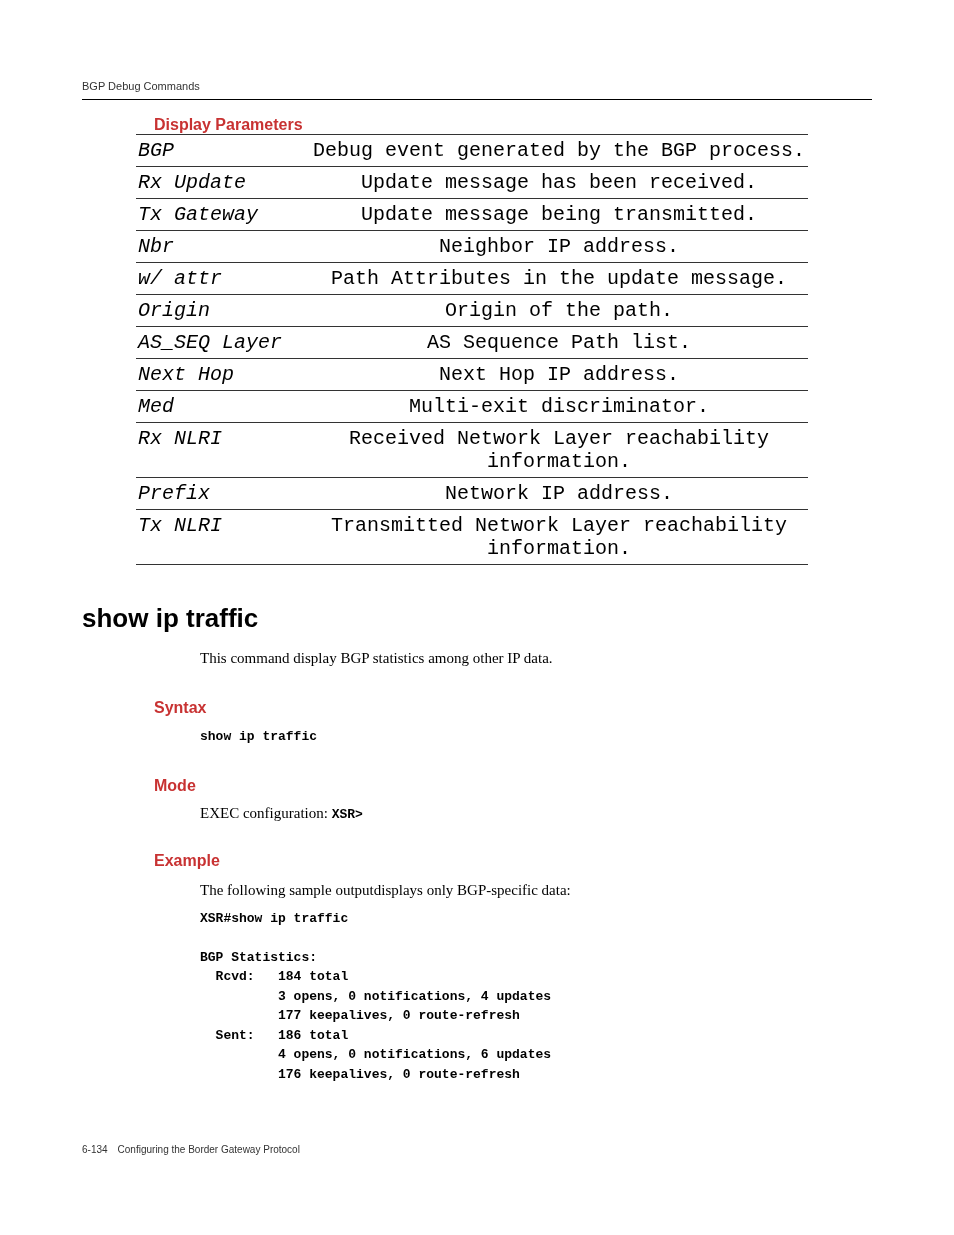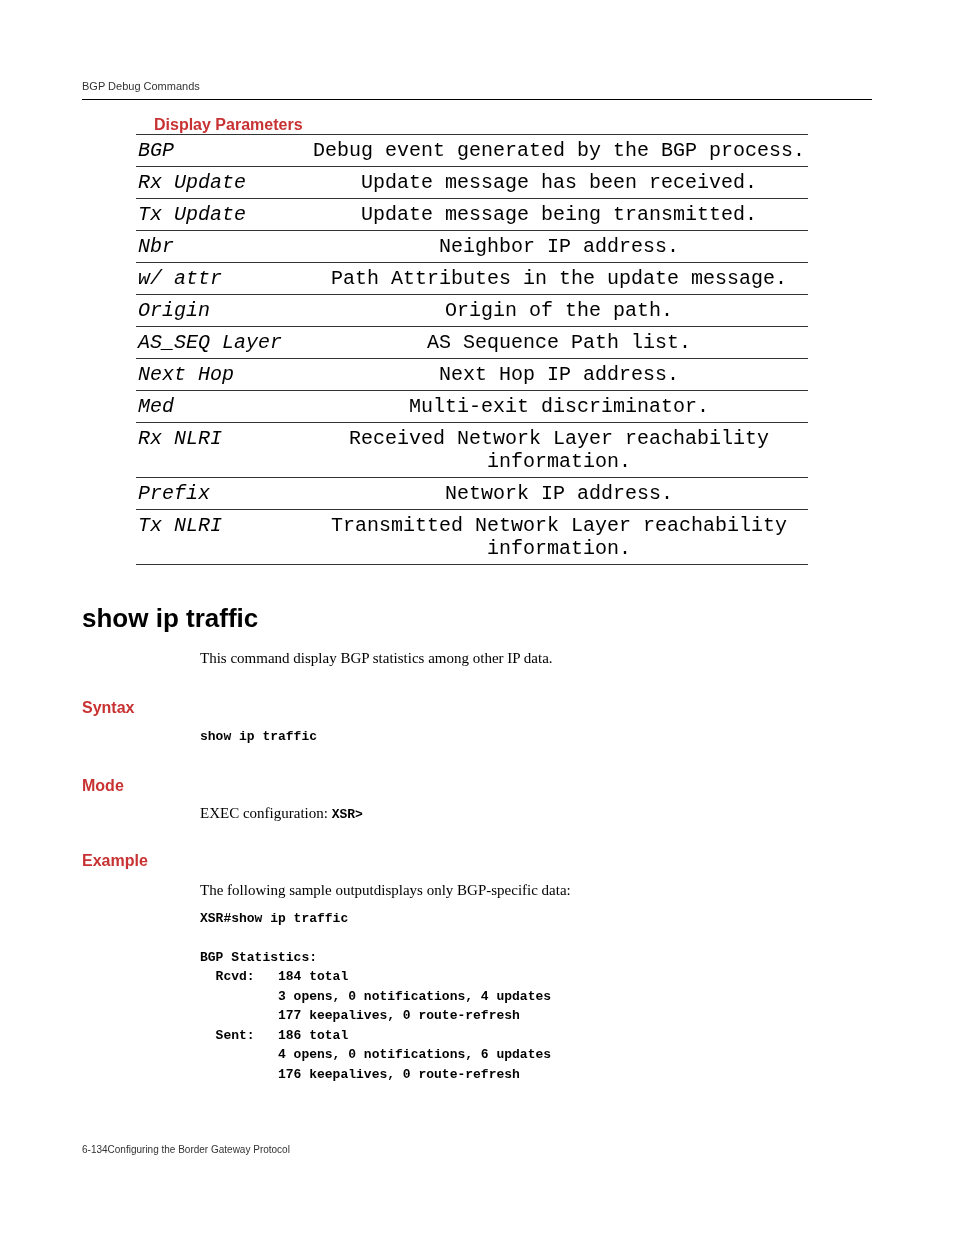--- a/index.html
+++ b/index.html
@@ -73,20 +73,21 @@
       font-size: 15px;
       margin-left: 118px;
       margin-bottom: 8px;
       line-height: 1.4;
     }
     .subsection-heading {
       font-family: Arial, Helvetica, sans-serif;
       font-weight: bold;
       color: #c83232;
       font-size: 16px;
+      margin-left: 72px;
       margin-top: 30px;
       margin-bottom: 10px;
     }
     .mono-block {
       font-family: 'Courier New', Courier, monospace;
       font-size: 13px;
       font-weight: bold;
       margin-left: 118px;
       white-space: pre;
       line-height: 1.5;
@@ -102,20 +103,21 @@
     }
     .footer {
       position: absolute;
       bottom: 80px;
       left: 82px;
       font-family: Arial, Helvetica, sans-serif;
       font-size: 10px;
       color: #333333;
     }
     .footer .pagenum {
+      margin-right: 10px;
     }
   </style>
 </head>
 <body>
 
 <div class="page">
 
   <div class="header-section">BGP Debug Commands</div>
   <hr class="header-rule">
 
@@ -125,21 +127,21 @@
     <tbody>
       <tr>
         <td class="term">BGP</td>
         <td class="desc">Debug event generated by the BGP process.</td>
       </tr>
       <tr>
         <td class="term">Rx Update</td>
         <td class="desc">Update message has been received.</td>
       </tr>
       <tr>
-        <td class="term">Tx Update</td>
+        <td class="term">Tx Gateway</td>
         <td class="desc">Update message being transmitted.</td>
       </tr>
       <tr>
         <td class="term">Nbr</td>
         <td class="desc">Neighbor IP address.</td>
       </tr>
       <tr>
         <td class="term">w/ attr</td>
         <td class="desc">Path Attributes in the update message.</td>
       </tr>

